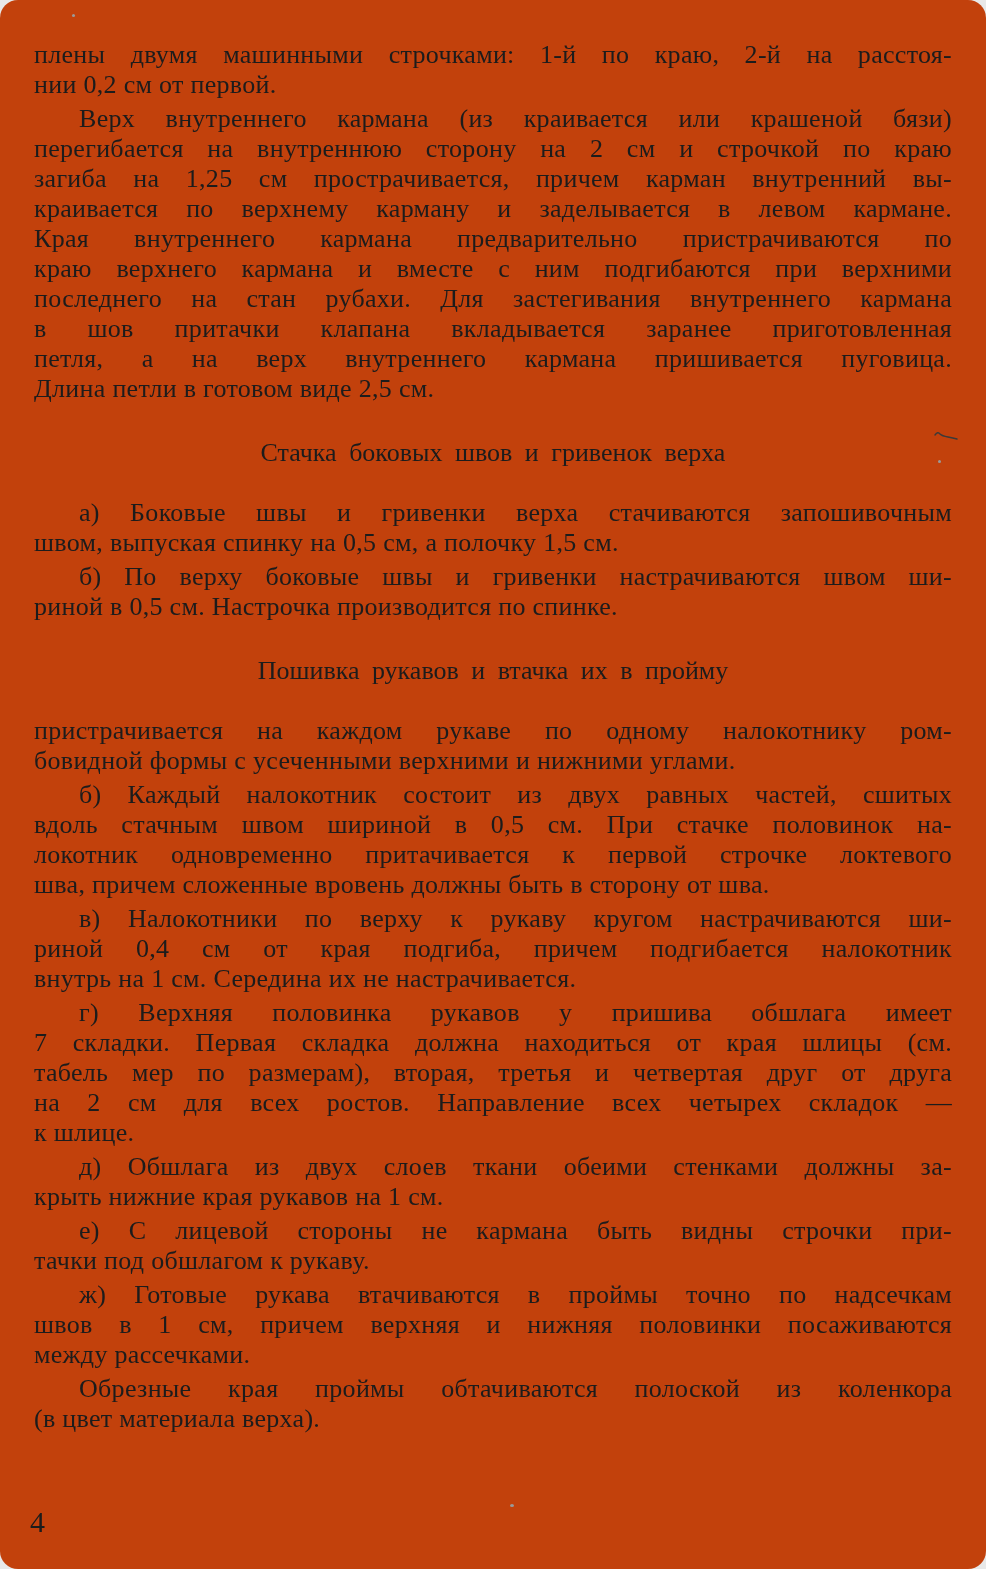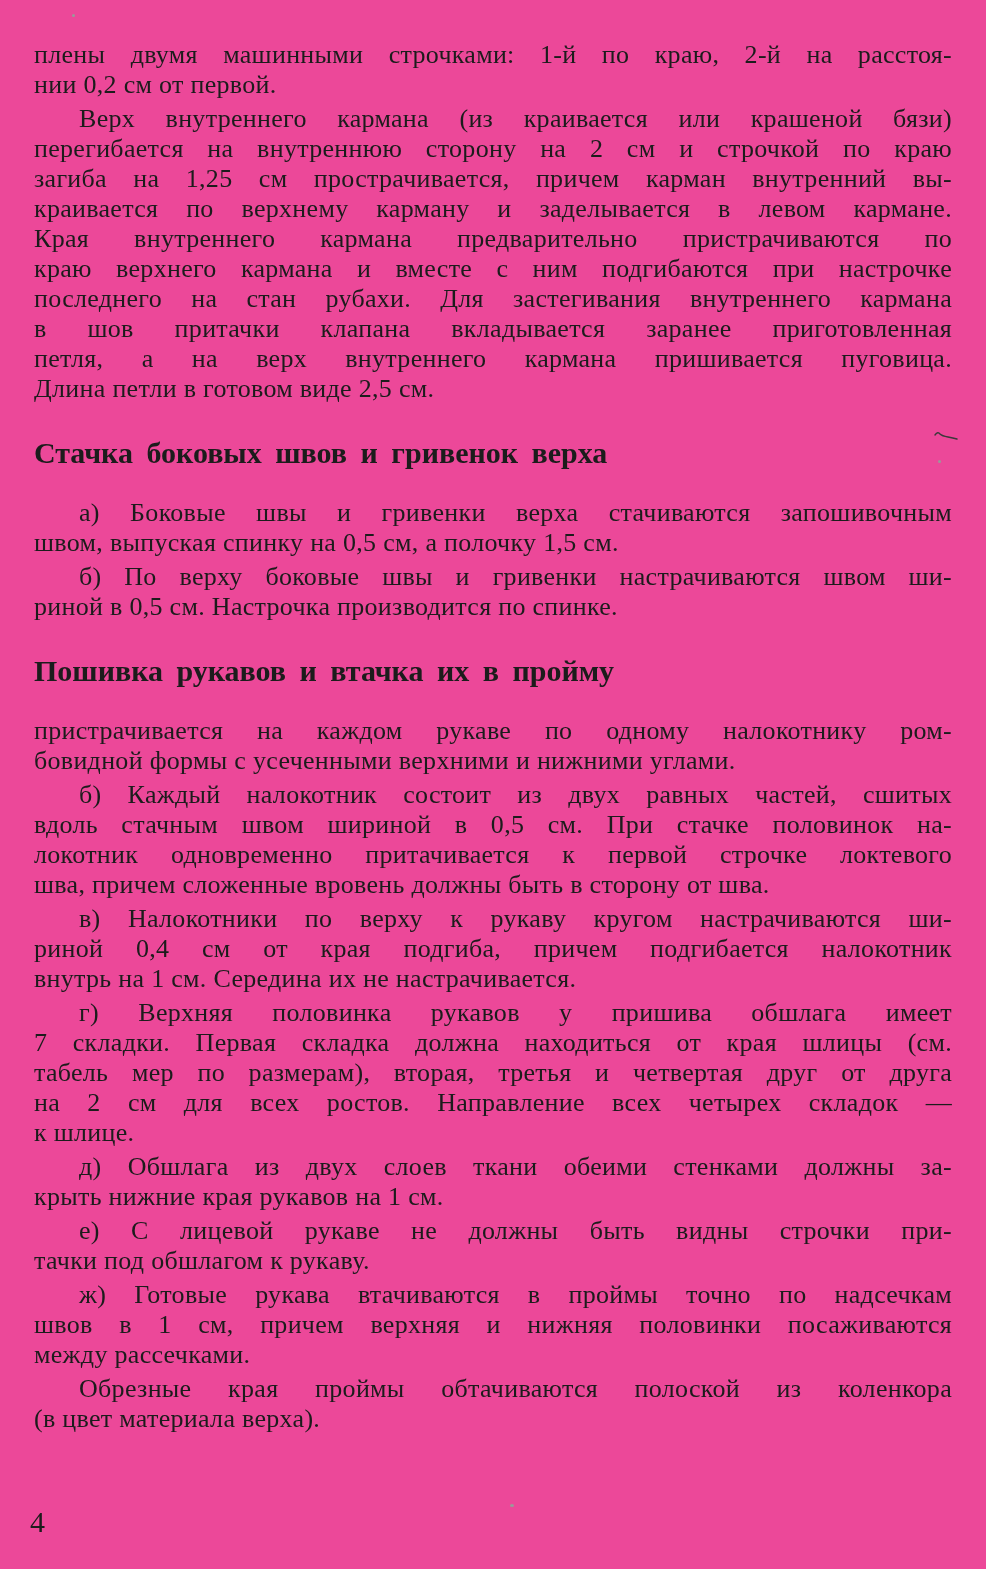--- a/index.html
+++ b/index.html
@@ -4,24 +4,25 @@
 <style>
   html, body {
     margin: 0;
     padding: 0;
     background: #e8e8e8;
   }
   .page {
     position: relative;
     width: 986px;
     height: 1569px;
-    background: #ec4899;
+    background: #c2410c;
     overflow: hidden;
     font-family: "Liberation Serif", "DejaVu Serif", serif;
     color: #1c1c1c;
+    border-radius: 18px;
   }
   .content {
     position: absolute;
     left: 34px;
     top: 40px;
     width: 918px;
   }
   .para {
     margin: 0 0 4px 0;
   }
@@ -33,24 +34,24 @@
     text-align-last: justify;
     white-space: normal;
   }
   .line.indent {
     padding-left: 45px;
   }
   .line.last {
     text-align-last: left;
   }
   .heading {
-    font-size: 30px;
+    font-size: 26px;
     line-height: 30px;
-    font-weight: bold;
-    text-align: left;
+    font-weight: normal;
+    text-align: center;
     word-spacing: 6px;
     margin: 34px 0 30px 0;
   }
   .page-number {
     position: absolute;
     left: 30px;
     top: 1505px;
     font-size: 30px;
     line-height: 34px;
   }
@@ -79,21 +80,21 @@
       <div class="para">
         <div class="line">плены двумя машинными строчками: 1-й по краю, 2-й на расстоя-</div>
         <div class="line last">нии 0,2 см от первой.</div>
       </div>
       <div class="para">
         <div class="line indent">Верх внутреннего кармана (из краивается или крашеной бязи)</div>
         <div class="line">перегибается на внутреннюю сторону на 2 см и строчкой по краю</div>
         <div class="line">загиба на 1,25 см прострачивается, причем карман внутренний вы-</div>
         <div class="line">краивается по верхнему карману и заделывается в левом кармане.</div>
         <div class="line">Края внутреннего кармана предварительно пристрачиваются по</div>
-        <div class="line">краю верхнего кармана и вместе с ним подгибаются при настрочке</div>
+        <div class="line">краю верхнего кармана и вместе с ним подгибаются при верхними</div>
         <div class="line">последнего на стан рубахи. Для застегивания внутреннего кармана</div>
         <div class="line">в шов притачки клапана вкладывается заранее приготовленная</div>
         <div class="line">петля, а на верх внутреннего кармана пришивается пуговица.</div>
         <div class="line last">Длина петли в готовом виде 2,5 см.</div>
       </div>
       <div class="heading">Стачка боковых швов и гривенок верха</div>
       <div class="para">
         <div class="line indent">а) Боковые швы и гривенки верха стачиваются запошивочным</div>
         <div class="line last">швом, выпуская спинку на 0,5 см, а полочку 1,5 см.</div>
       </div>
@@ -122,21 +123,21 @@
         <div class="line">7 складки. Первая складка должна находиться от края шлицы (см.</div>
         <div class="line">табель мер по размерам), вторая, третья и четвертая друг от друга</div>
         <div class="line">на 2 см для всех ростов. Направление всех четырех складок —</div>
         <div class="line last">к шлице.</div>
       </div>
       <div class="para">
         <div class="line indent">д) Обшлага из двух слоев ткани обеими стенками должны за-</div>
         <div class="line last">крыть нижние края рукавов на 1 см.</div>
       </div>
       <div class="para">
-        <div class="line indent">е) С лицевой рукаве не должны быть видны строчки при-</div>
+        <div class="line indent">е) С лицевой стороны не кармана быть видны строчки при-</div>
         <div class="line last">тачки под обшлагом к рукаву.</div>
       </div>
       <div class="para">
         <div class="line indent">ж) Готовые рукава втачиваются в проймы точно по надсечкам</div>
         <div class="line">швов в 1 см, причем верхняя и нижняя половинки посаживаются</div>
         <div class="line last">между рассечками.</div>
       </div>
       <div class="para">
         <div class="line indent">Обрезные края проймы обтачиваются полоской из коленкора</div>
         <div class="line last">(в цвет материала верха).</div>

